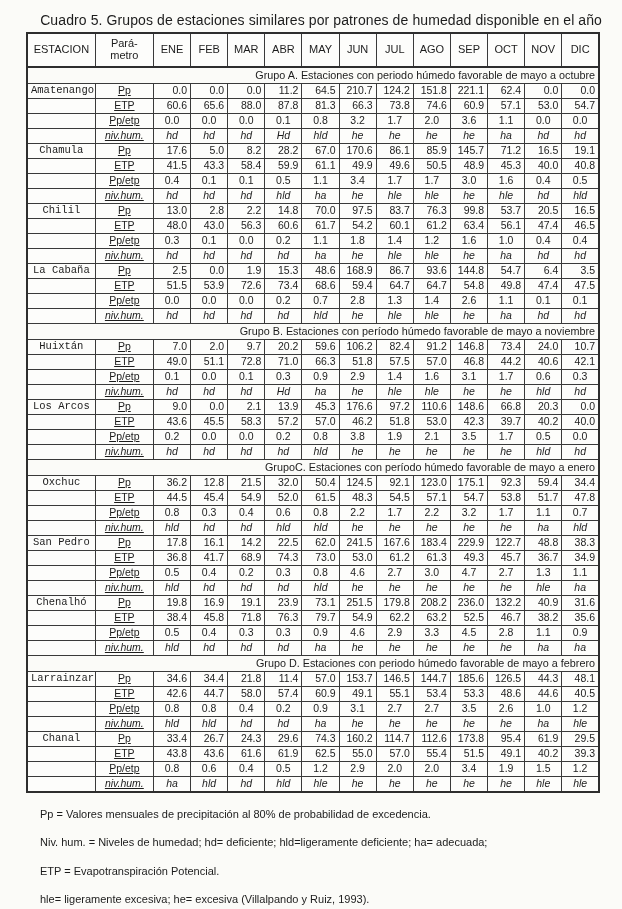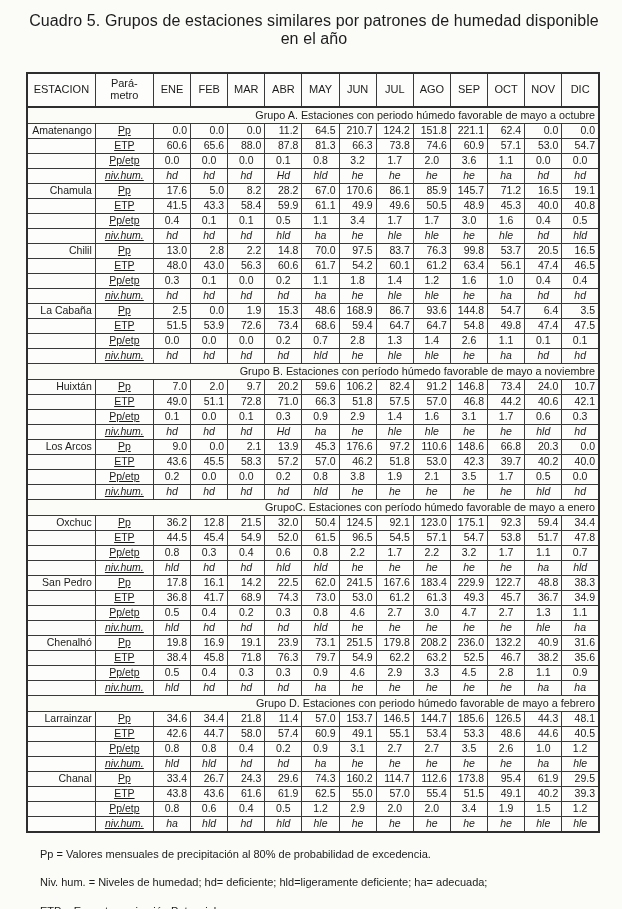--- a/index.html
+++ b/index.html
@@ -12,23 +12,23 @@
     color: #1c1c1c;
   }
   .page {
     box-sizing: border-box;
     width: 622px;
     height: 909px;
     padding: 8px 20px 0 26px;
     overflow: hidden;
   }
   .title {
-    font-size: 16px;
-    text-align: center;
-    margin: 4px 0 24px 0;
+    font-size: 14px;
+    text-align: right;
+    margin: 4px 0 4px 0;
     letter-spacing: 0.1px;
   }
   table.stations {
     border-collapse: collapse;
     width: 574px;
     table-layout: fixed;
     border: 2px solid #2e2e2e;
   }
   table.stations th,
   table.stations td {
@@ -50,21 +50,21 @@
   }
   tr.group-row td {
     border-left: 1px solid #3a3a3a;
     border-right: 1px solid #3a3a3a;
     text-align: right;
     font-size: 10.8px;
     padding-left: 2px;
     height: 15px;
     background: #fbfbf8;
   }
-  td.station-cell { text-align: right; }
+  td.station-cell { text-align: center; font-family: Liberation Mono, monospace; }
   td.param-cell  { text-align: center; text-decoration: underline; }
   tr.row-pp  td.value-cell,
   tr.row-etp td.value-cell { text-align: right; }
   tr.row-ppetp td.value-cell { text-align: center; }
   tr.row-nivhum td.value-cell,
   tr.row-nivhum td.param-cell {
     text-align: center;
     font-style: italic;
   }
   .footnotes {
@@ -527,21 +527,21 @@
           <td class="value-cell">34.4</td>
         </tr>
         <tr class="data-row row-etp">
           <td class="station-cell"></td>
           <td class="param-cell">ETP</td>
           <td class="value-cell">44.5</td>
           <td class="value-cell">45.4</td>
           <td class="value-cell">54.9</td>
           <td class="value-cell">52.0</td>
           <td class="value-cell">61.5</td>
-          <td class="value-cell">96.5</td>
+          <td class="value-cell">48.3</td>
           <td class="value-cell">54.5</td>
           <td class="value-cell">57.1</td>
           <td class="value-cell">54.7</td>
           <td class="value-cell">53.8</td>
           <td class="value-cell">51.7</td>
           <td class="value-cell">47.8</td>
         </tr>
         <tr class="data-row row-ppetp">
           <td class="station-cell"></td>
           <td class="param-cell">Pp/etp</td>

